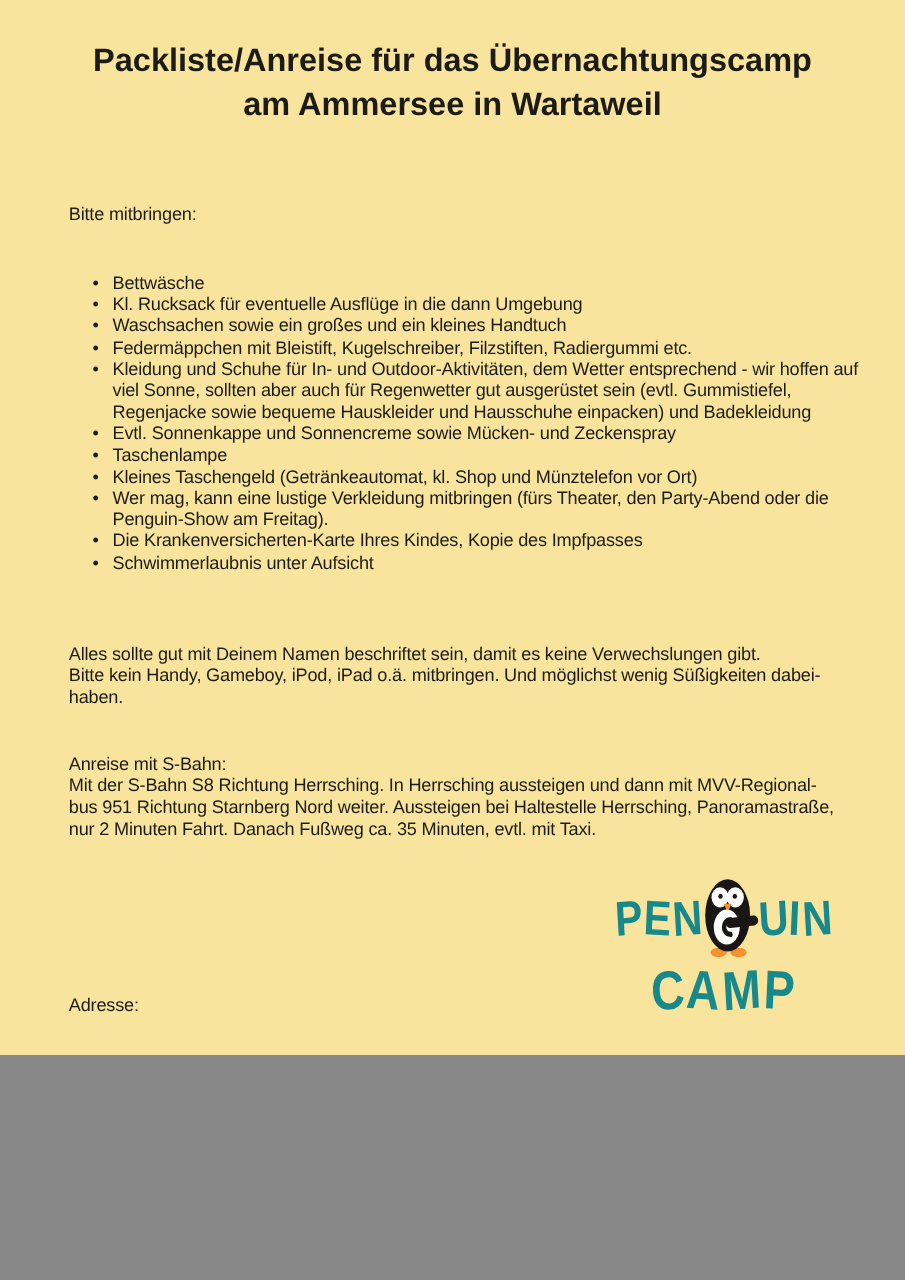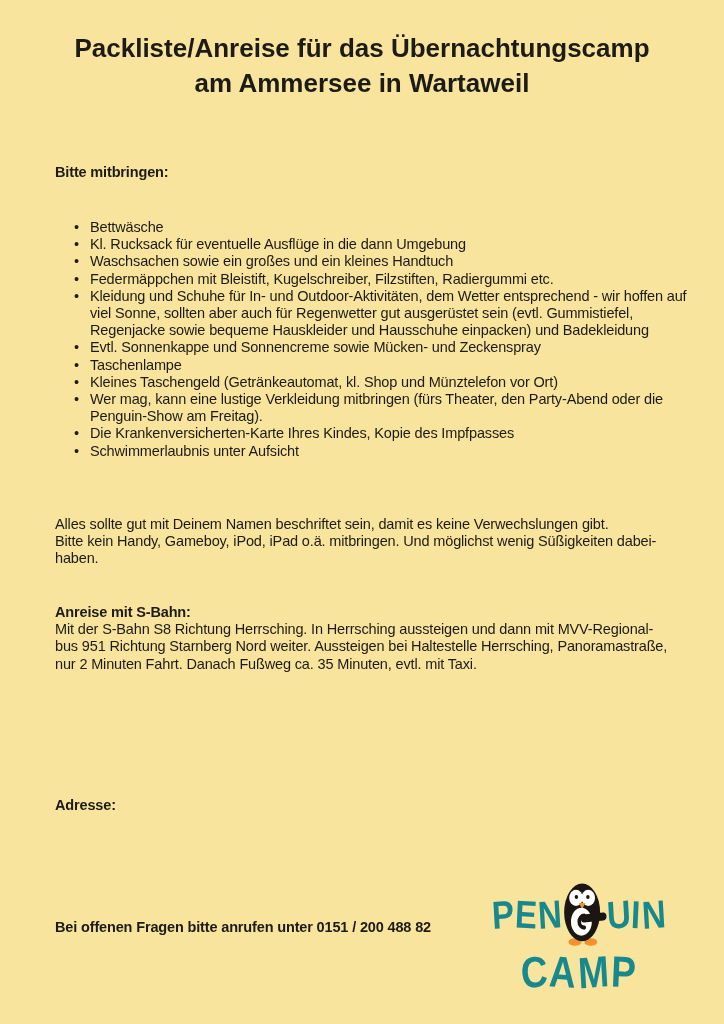--- a/index.html
+++ b/index.html
@@ -2,38 +2,38 @@
 <html><head>
 <meta charset="utf-8">
 <style>
   html,body{margin:0;padding:0;}
   body{
     background:#888;
     font-family:"Liberation Sans", sans-serif;
   }
   .page{
     position:relative;
-    width:724px;height:1024px;
+    width:724px;height:844px;
     margin:0 auto;
     background:#F8E49C;
     color:#1D1B16;
     overflow:hidden;
   }
   .abs{position:absolute;}
   .doc-title{
     top:31px;left:0;width:724px;
     text-align:center;
     font-size:26px;line-height:35px;font-weight:600;
     white-space:pre-line;
   }
   .body-text{
     font-size:14.5px;line-height:17.2px;letter-spacing:-0.15px;
   }
   .col{left:55px;width:625px;}
-  .bold{font-weight:700;}
+  .bold{font-weight:400;}
   .pre{white-space:pre-line;}
   ul.packing{
     margin:16px;padding:0;list-style:none;
   }
   ul.packing li{
     position:relative;
     padding-left:19px;
   }
   ul.packing li::before{
     content:"\2022";

